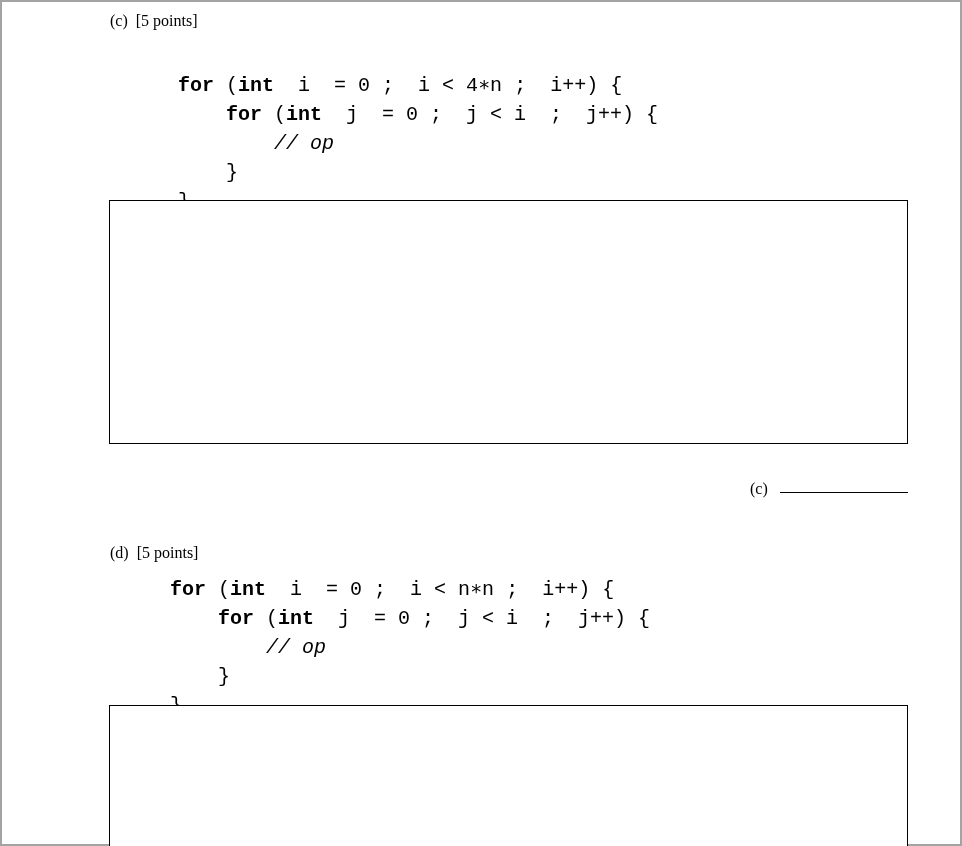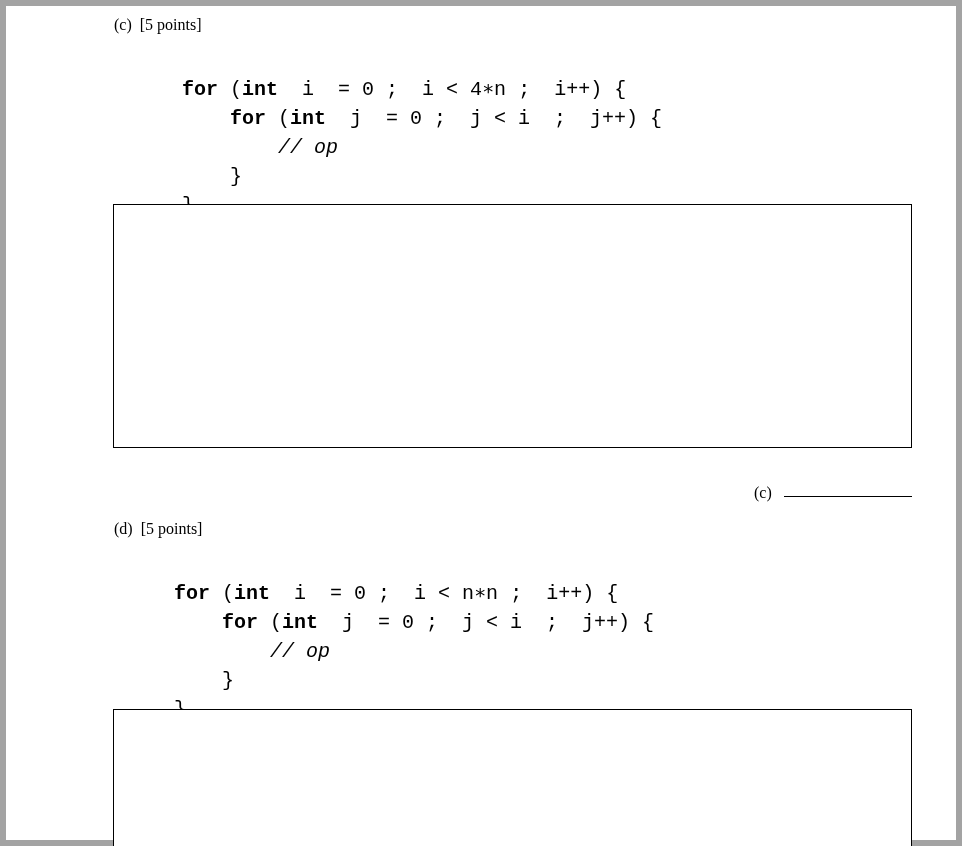--- a/index.html
+++ b/index.html
@@ -8,21 +8,21 @@
     background: #ffffff;
     font-family: "Times New Roman", Times, serif;
     color: #000;
   }
   .page {
     position: relative;
     width: 962px;
     height: 846px;
     background: #ffffff;
     box-sizing: border-box;
-    border: 6px solid #a3a3a3;
+    border: 2px solid #a3a3a3;
   }
 
   .subpart-label {
     position: absolute;
     font-size: 16px;
   }
 
   .code-block {
     position: absolute;
     font-family: "Courier New", Courier, monospace;
@@ -63,21 +63,21 @@
     <span class="kw">for</span><span> (</span><span class="kw">int</span><span>  j  = 0 ;  j &lt; i  ;  j++) {</span>
         <span class="it">// op</span>
     <span>}</span>
 <span>}</span></div>
 
   <div class="answer-box" style="left:107px; top:198px; width:797px; height:242px;"></div>
 
   <div class="answer-line-label" style="left:748px; top:478px;">(c)</div>
   <div class="answer-line" style="left:778px; top:490px; width:128px;"></div>
 
-  <div class="subpart-label" style="left:108px; top:514px;text-align:right;">
+  <div class="subpart-label" style="left:108px; top:542px;text-align:right;">
     <span>(d)</span>
     <span style="margin-left:4px;">[5 points]</span>
   </div>
 
   <div class="code-block" style="left:168px; top:544px;">
 <span class="kw">for</span><span> (</span><span class="kw">int</span><span>  i  = 0 ;  i &lt; n∗n ;  i++) {</span>
     <span class="kw">for</span><span> (</span><span class="kw">int</span><span>  j  = 0 ;  j &lt; i  ;  j++) {</span>
         <span class="it">// op</span>
     <span>}</span>
 <span>}</span></div>

